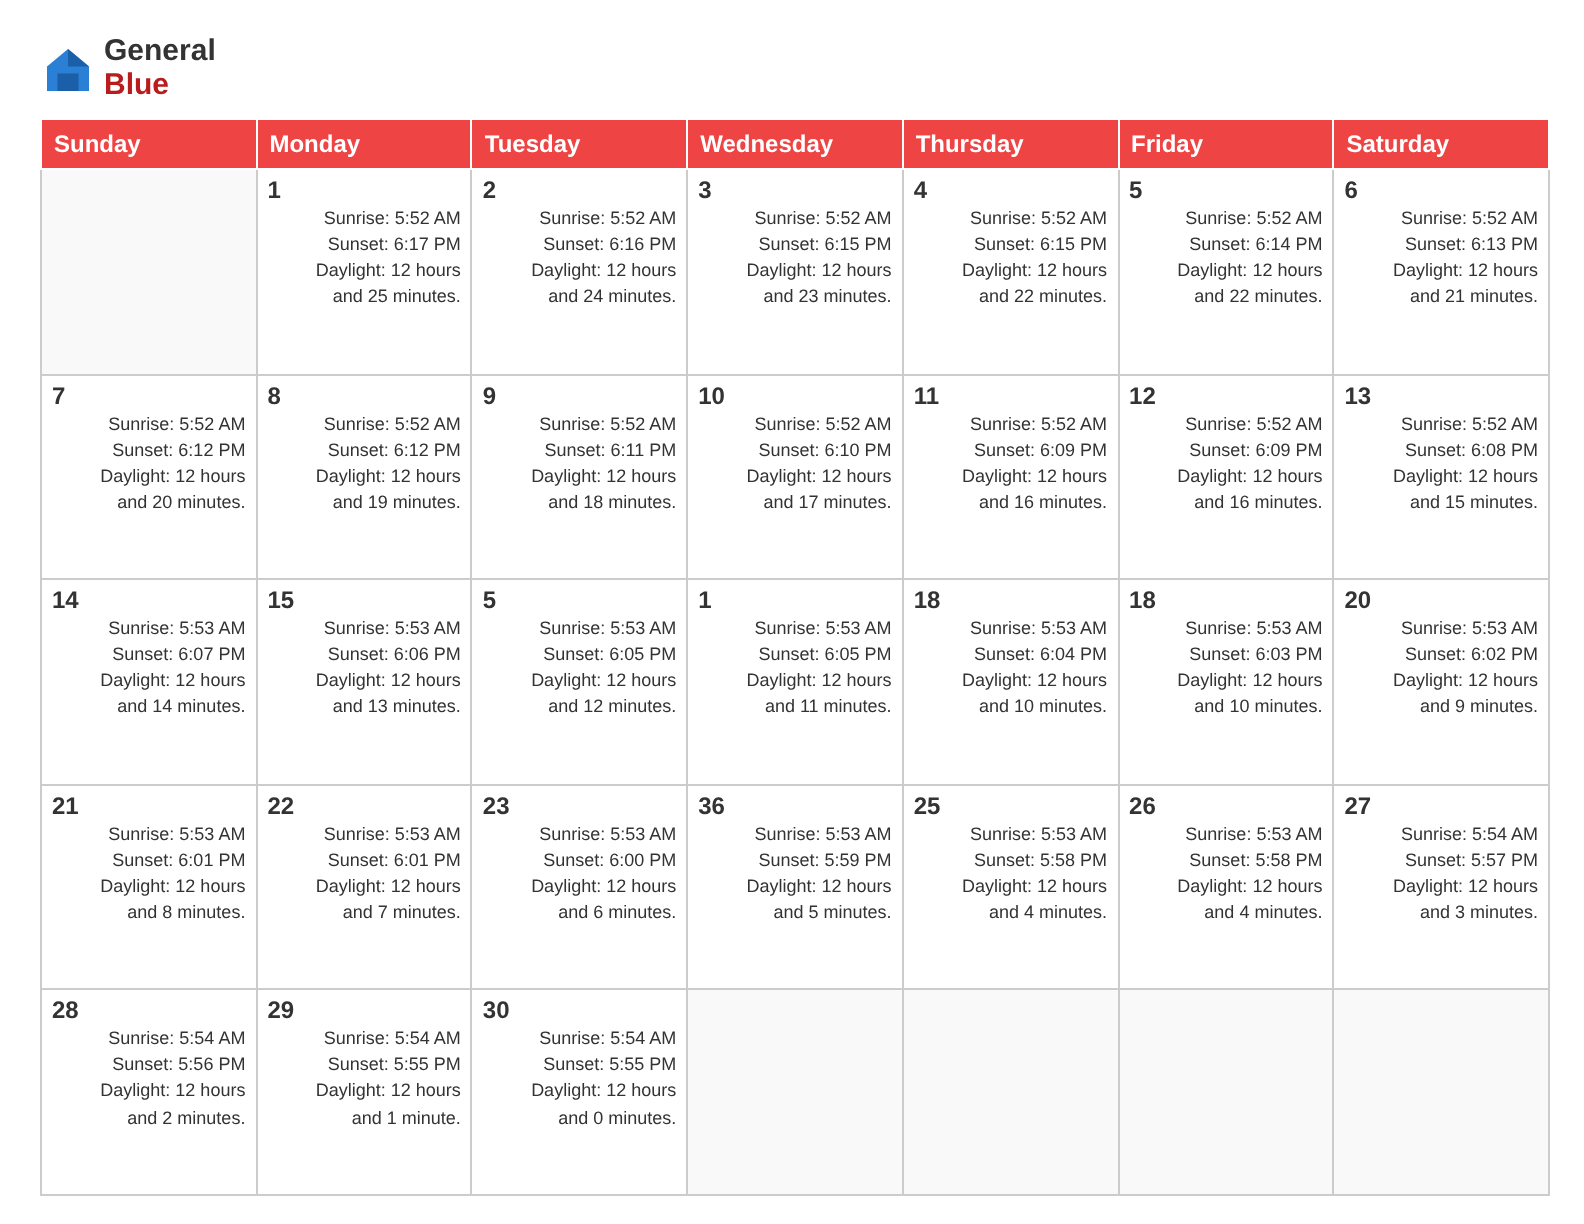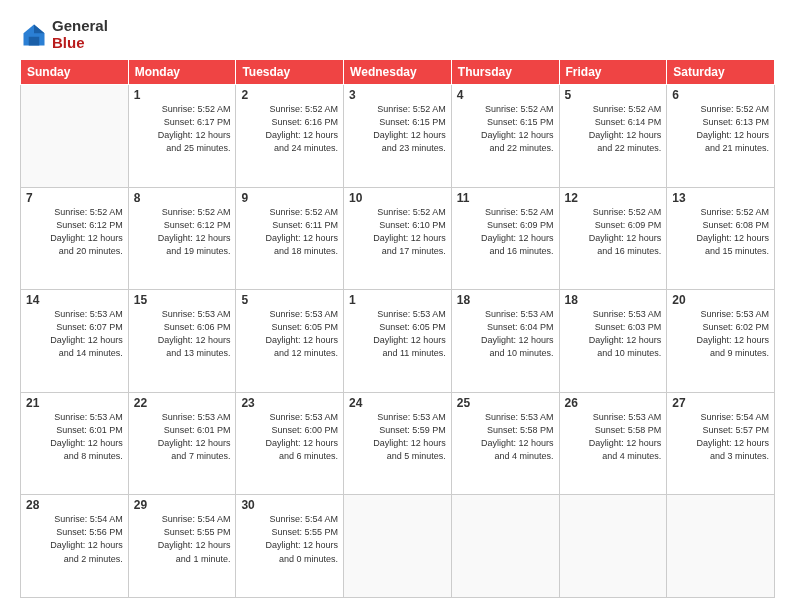--- a/index.html
+++ b/index.html
@@ -292,21 +292,21 @@
 and 7 minutes.</div>
           </td>
           <td>
             <span class="day-num">23</span>
             <div class="day-info" style="white-space: pre-line;">Sunrise: 5:53 AM
 Sunset: 6:00 PM
 Daylight: 12 hours
 and 6 minutes.</div>
           </td>
           <td>
-            <span class="day-num">24</span>
+            <span class="day-num">36</span>
             <div class="day-info" style="white-space: pre-line;">Sunrise: 5:53 AM
 Sunset: 5:59 PM
 Daylight: 12 hours
 and 5 minutes.</div>
           </td>
           <td>
             <span class="day-num">25</span>
             <div class="day-info" style="white-space: pre-line;">Sunrise: 5:53 AM
 Sunset: 5:58 PM
 Daylight: 12 hours

